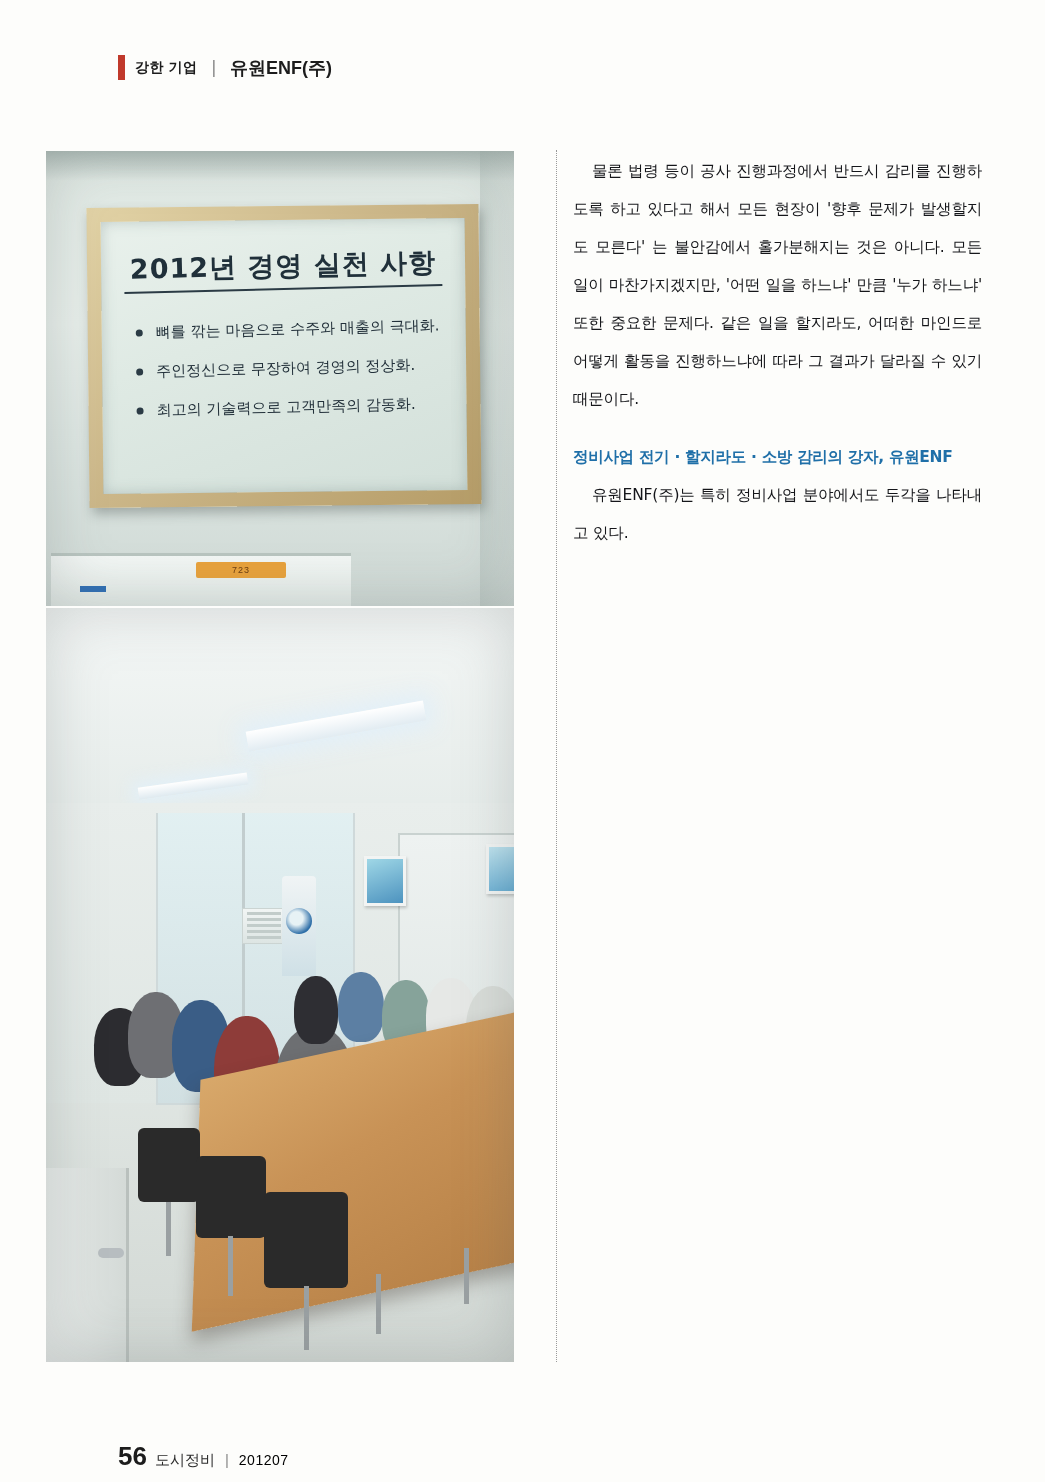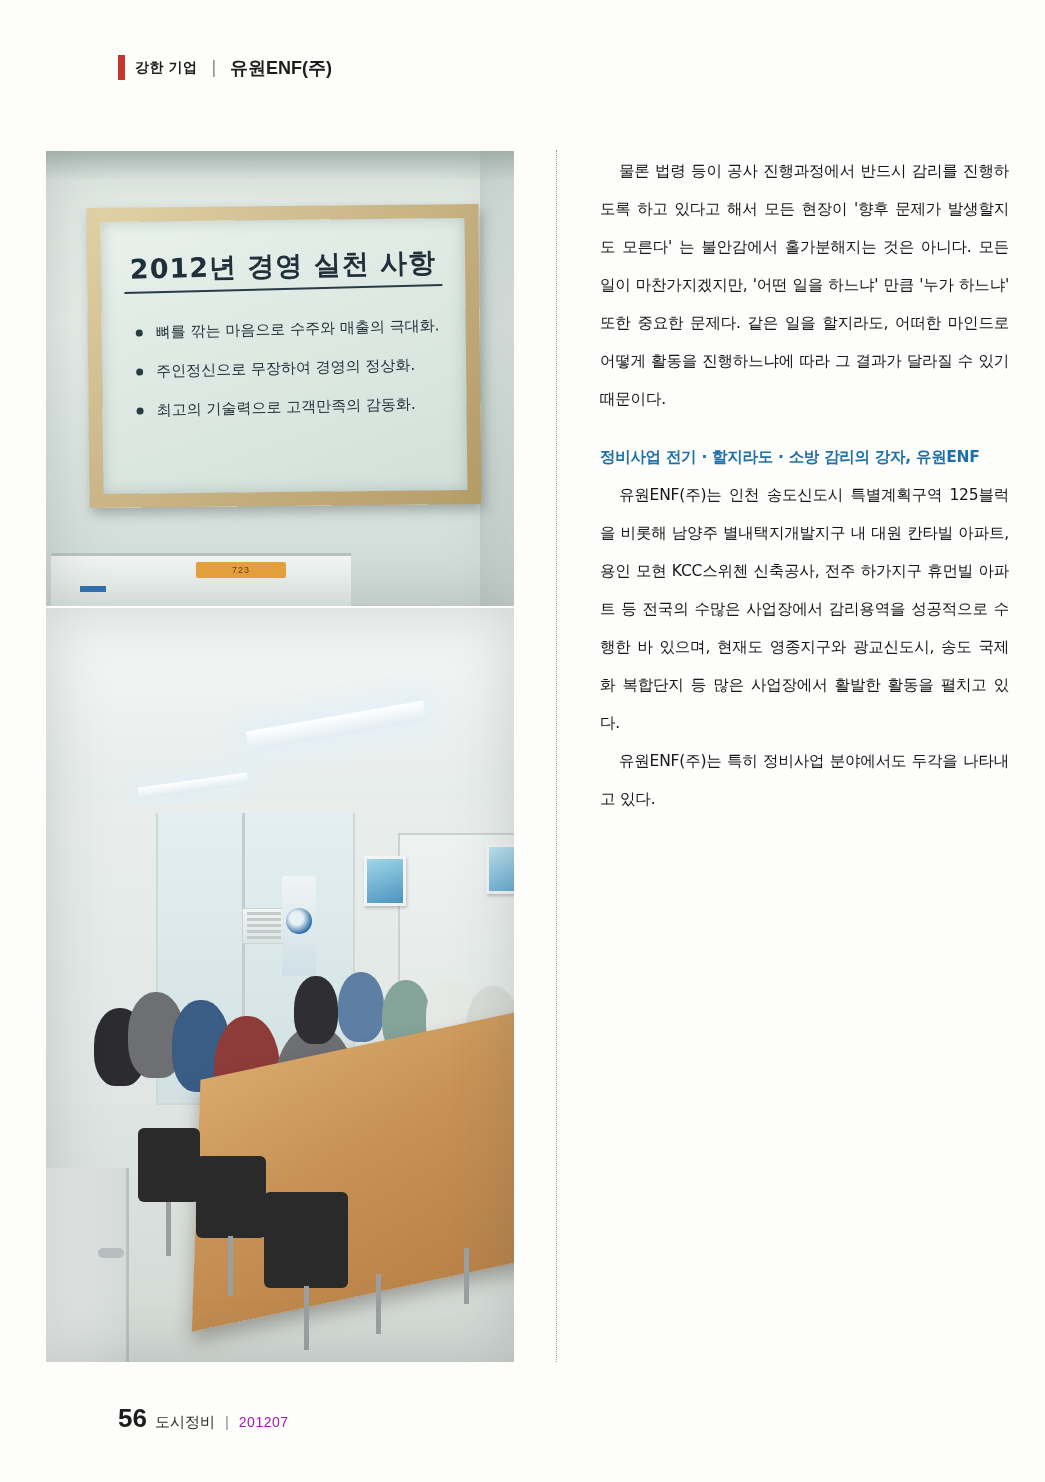--- a/index.html
+++ b/index.html
@@ -316,21 +316,21 @@
   }
   .photo-vignette {
     position: absolute; inset: 0;
     box-shadow: inset 0 0 60px rgba(90,100,98,.25);
     pointer-events: none;
   }
 
   
   .col-right {
     position: absolute;
-    left: 600px;
+    left: 573px;
     top: 152px;
     width: 409px;
   }
   .para {
     font-family: "DejaVu Sans", sans-serif;
     font-size: 15.5px;
     line-height: 38px;
     color: #15161a;
     text-align: justify;
     text-indent: 19px;
@@ -345,42 +345,42 @@
     line-height: 38px;
     margin-top: 20px;
     letter-spacing: -0.3px;
     text-indent: 0;
   }
 
   
   .footer {
     position: absolute;
     left: 118px;
-    top: 1403px;
+    top: 1441px;
     display: flex;
     align-items: baseline;
     gap: 8px;
   }
   .footer-page {
     font-size: 26px;
     font-weight: bold;
     color: #1c1c1c;
   }
   .footer-name {
     font-size: 15px;
     color: #2a2a2a;
   }
   .footer-divider {
     font-size: 15px;
     color: #8a8a8a;
     margin: 0 2px;
   }
   .footer-date {
     font-size: 14px;
-    color: #a21caf;
+    color: #000000;
     letter-spacing: 0.5px;
   }
 </style>
 </head>
 <body>
 
 <div class="page">
 
   <div class="header">
     <span class="header-bar"></span>
@@ -457,21 +457,20 @@
     <div class="chair-leg" style="left:418px; top:640px; height:56px;"></div>
 
     <div class="doorframe"></div>
     <div class="doorknob"></div>
     <div class="photo-vignette"></div>
   </div>
 
   <div class="col-right">
     <p class="para">물론 법령 등이 공사 진행과정에서 반드시 감리를 진행하도록 하고 있다고 해서 모든 현장이 '향후 문제가 발생할지도 모른다' 는 불안감에서 홀가분해지는 것은 아니다. 모든 일이 마찬가지겠지만, '어떤 일을 하느냐' 만큼 '누가 하느냐' 또한 중요한 문제다. 같은 일을 할지라도, 어떠한 마인드로 어떻게 활동을 진행하느냐에 따라 그 결과가 달라질 수 있기 때문이다.</p>
     <p class="para subhead">정비사업 전기 · 할지라도 · 소방 감리의 강자, 유원ENF</p>
-    <p class="para">유원ENF(주)는 인천 송도신도시 특별계획구역 125블럭을 비롯해 남양주 별내택지개발지구 내 대원 칸타빌 아파트, 용인 모현 KCC스위첸 신축공사, 전주 하가지구 휴먼빌 아파트 등 전국의 수많은 사업장에서 감리용역을 성공적으로 수행한 바 있으며, 현재도 영종지구와 광교신도시, 송도 국제화 복합단지 등 많은 사업장에서 활발한 활동을 펼치고 있다.</p>
     <p class="para">유원ENF(주)는 특히 정비사업 분야에서도 두각을 나타내고 있다.</p>
   </div>
 
   <div class="footer">
     <span class="footer-page">56</span>
     <span class="footer-name">도시정비</span>
     <span class="footer-divider">|</span>
     <span class="footer-date">201207</span>
   </div>
 

